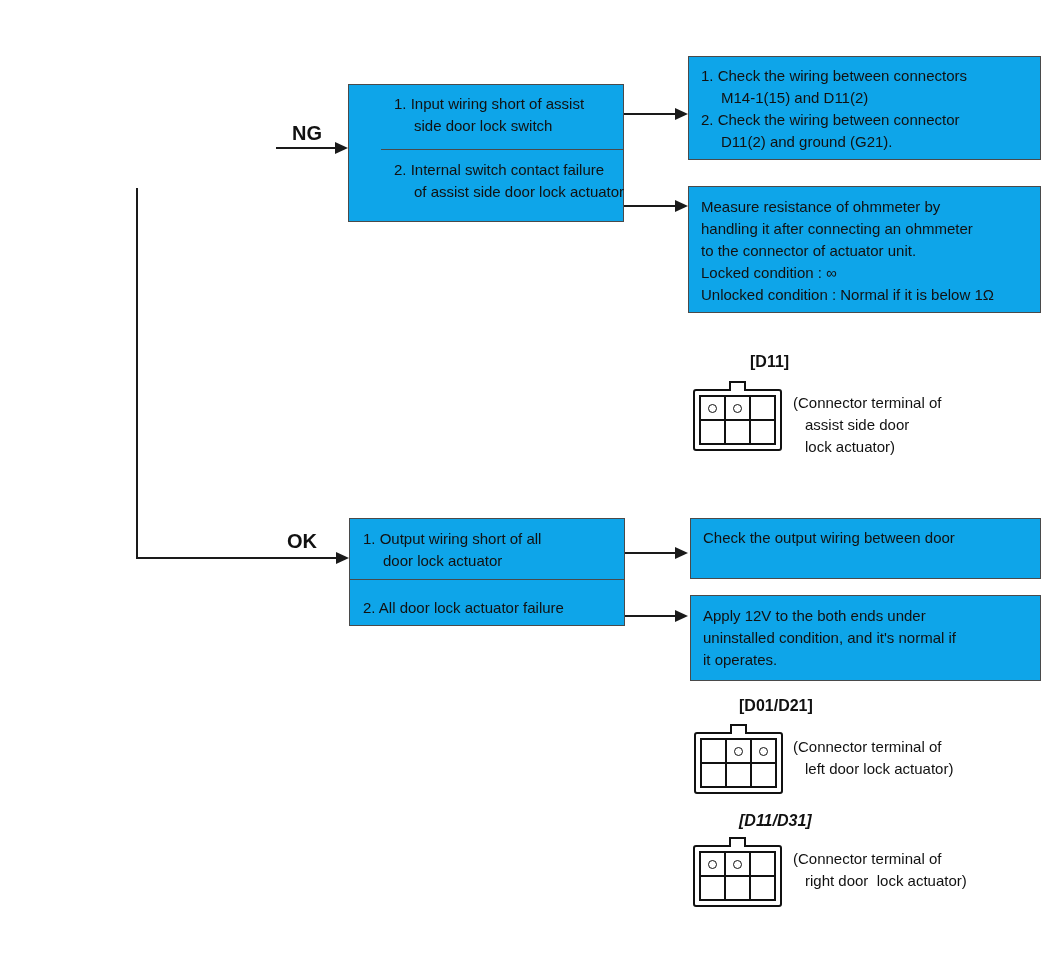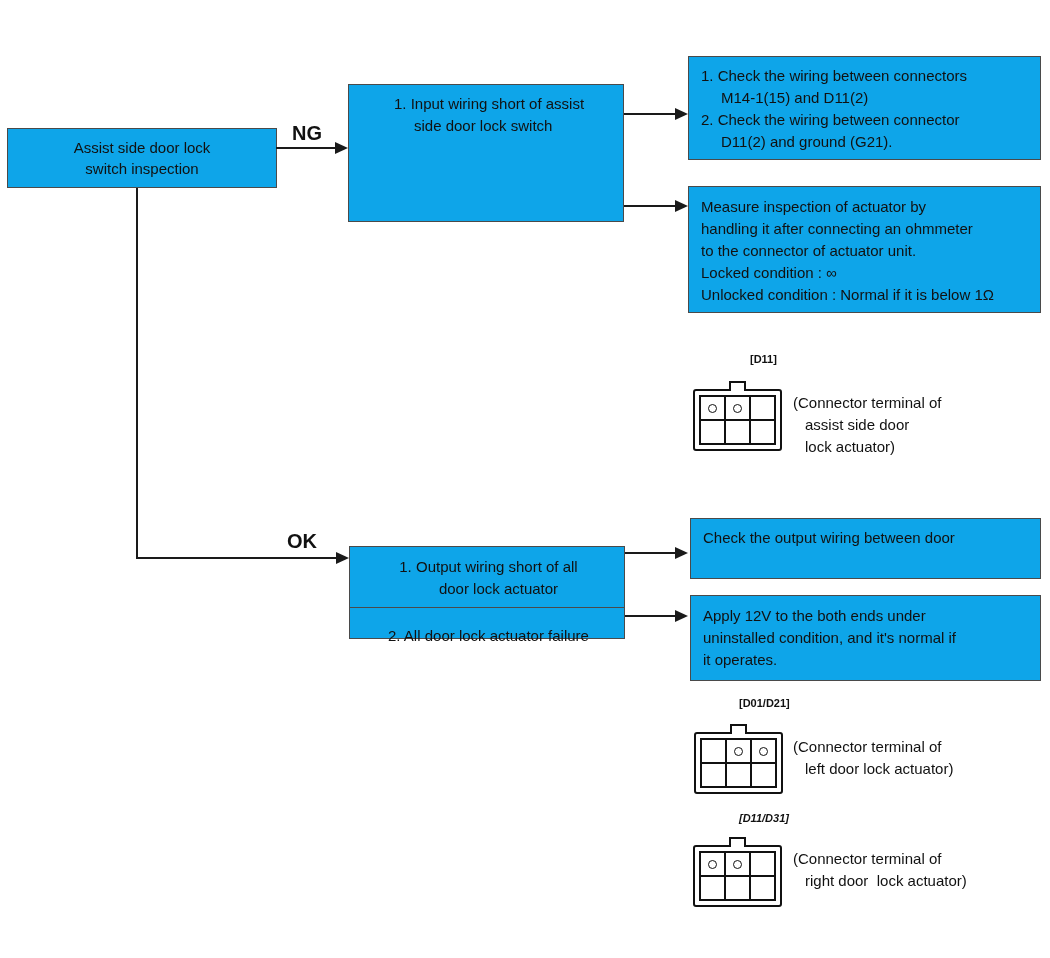--- a/index.html
+++ b/index.html
@@ -35,21 +35,21 @@
     position:absolute;width:0;height:0;
     border-top:6px solid transparent;
     border-bottom:6px solid transparent;
     border-left:13px solid #1a1a1a;
   }
   .start-box{
     display:flex;flex-direction:column;
     align-items:center;justify-content:center;
     text-align:center;line-height:21px;
   }
-  .conn-label{position:absolute;font-weight:bold;font-size:11px;padding-left:40px;}
+  .conn-label{position:absolute;font-weight:bold;font-size:16px;padding-left:40px;}
   .connector{position:absolute;display:flex;flex-direction:column;align-items:center;}
   .conn-tab{
     width:17px;height:10px;
     border:2px solid #111111;border-bottom:none;
     background:#ffffff;box-sizing:border-box;
     margin-bottom:-2px;position:relative;z-index:2;
   }
   .conn-body{
     width:89px;height:62px;
     border:2px solid #111111;border-radius:3px;
@@ -72,50 +72,50 @@
     border:1.6px solid #111111;background:#ffffff;
     box-sizing:border-box;
   }
   .caption{position:absolute;}
 </style>
 </head>
 <body>
 
 <div id="canvas">
 
-  <div class="box start-box" style="left:7px;top:128px;width:270px;height:60px;">
-    <div>Assist side door lock</div>
-    <div>switch inspection</div>
-  </div>
 
   <div class="branch-label" style="left:292px;top:122px;">NG</div>
   <div class="hline" style="left:276px;top:147px;width:60px;"></div>
   <div class="arrowhead" style="left:335px;top:142px;"></div>
 
   <div class="box" style="left:348px;top:84px;width:276px;height:138px;padding-left:32px;">
     <div class="cell" style="height:64px;padding:8px 10px 0 13px;">
       <div class="tline">1. Input wiring short of assist</div>
       <div class="tline indent1">side door lock switch</div>
+    </div>
+    <div class="cell" style="height:71px;padding:9px 10px 0 13px;">
+      <div class="tline">2. Internal switch contact failure</div>
+      <div class="tline indent1">of assist side door lock actuator</div>
     </div>
   </div>
 
   <div class="hline" style="left:624px;top:113px;width:52px;"></div>
   <div class="arrowhead" style="left:675px;top:108px;"></div>
   <div class="hline" style="left:624px;top:205px;width:52px;"></div>
   <div class="arrowhead" style="left:675px;top:200px;"></div>
 
   <div class="box" style="left:688px;top:56px;width:353px;height:104px;padding:8px 8px 0 12px;">
     <div class="tline">1. Check the wiring between connectors</div>
     <div class="tline indent1">M14-1(15) and D11(2)</div>
     <div class="tline">2. Check the wiring between connector</div>
     <div class="tline indent1">D11(2) and ground (G21).</div>
   </div>
 
   <div class="box" style="left:688px;top:186px;width:353px;height:127px;padding:9px 8px 0 12px;">
-    <div class="tline">Measure inspection of actuator by</div>
+    <div class="tline">Measure resistance of ohmmeter by</div>
     <div class="tline">handling it after connecting an ohmmeter</div>
     <div class="tline">to the connector of actuator unit.</div>
     <div class="tline">Locked condition : ∞</div>
     <div class="tline">Unlocked condition : Normal if it is below 1Ω</div>
   </div>
 
   <div class="conn-label" style="left:710px;top:353px;">[D11]</div>
   <div class="connector" style="left:693px;top:381px;width:89px;">
     <div class="conn-tab"></div>
     <div class="conn-body">
@@ -137,21 +137,21 @@
     <div class="tline">(Connector terminal of</div>
     <div class="tline capindent">assist side door</div>
     <div class="tline capindent">lock actuator)</div>
   </div>
 
   <div class="vline" style="left:136px;top:188px;height:371px;"></div>
   <div class="branch-label" style="left:287px;top:530px;">OK</div>
   <div class="hline" style="left:136px;top:557px;width:201px;"></div>
   <div class="arrowhead" style="left:336px;top:552px;"></div>
 
-  <div class="box" style="left:349px;top:546px;width:276px;height:93px;text-align:center;">
+  <div class="box" style="left:349px;top:518px;width:276px;height:108px;">
     <div class="cell" style="height:60px;padding:9px 10px 0 13px;">
       <div class="tline">1. Output wiring short of all</div>
       <div class="tline indent1">door lock actuator</div>
     </div>
     <div class="cell" style="height:59px;padding:17px 10px 0 13px;">
       <div class="tline">2. All door lock actuator failure</div>
     </div>
   </div>
 
   <div class="hline" style="left:625px;top:552px;width:51px;"></div>

